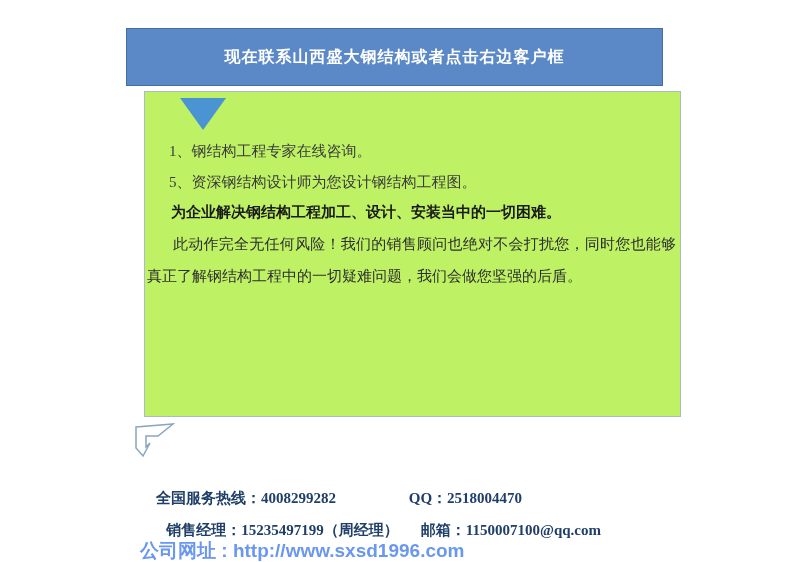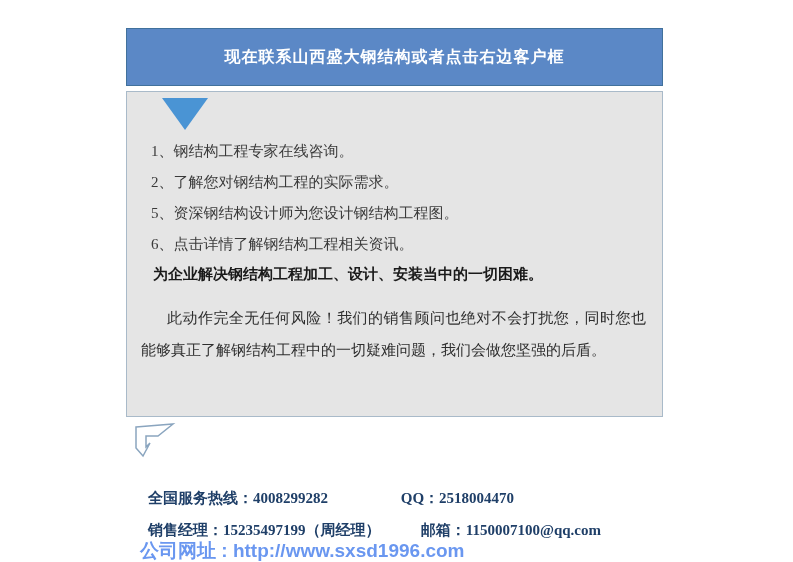--- a/index.html
+++ b/index.html
@@ -14,61 +14,61 @@
   
   .banner{
     position:absolute;left:126px;top:28px;width:537px;height:58px;
     box-sizing:border-box;
     background:#5b88c6;border:1px solid #41719c;
     display:flex;align-items:center;justify-content:center;
     color:#ffffff;font-size:16px;font-weight:bold;letter-spacing:1px;
   }
   
   .content-box{
-    position:absolute;left:126px;top:91px;width:537px;height:326px;
+    position:absolute;left:144px;top:91px;width:537px;height:326px;
     box-sizing:border-box;
-    background:#e5e5e5;border:1px solid #a9bac9;
+    background:#bef264;border:1px solid #a9bac9;
   }
   .down-triangle{
     position:absolute;left:35px;top:6px;
     width:0;height:0;
     border-left:23px solid transparent;
     border-right:23px solid transparent;
     border-top:32px solid #4a94d4;
   }
   .steps{
     list-style:none;margin:0;padding:44px 6px 0 24px;
     font-size:15px;color:#3a3a3a;
   }
   .steps li{line-height:31px;white-space:nowrap;}
   .headline{
     margin:0;padding:0 4px 0 26px;
     font-size:15px;font-weight:bold;color:#1a1a1a;line-height:31px;
     white-space:nowrap;
     font-family:Liberation Mono, monospace;
   }
   .paragraph{
-    margin:12px;padding:0 4px 0 2px;
+    margin:0;padding:0 4px 0 2px;
     font-size:15px;color:#2e2e2e;line-height:31.5px;
     text-indent:26px;text-align:justify;
   }
   
   .flag-wrap{position:absolute;left:126px;top:420px;width:50px;height:40px;}
   
   .contact-intro{
     position:absolute;left:148px;top:456px;
     font-size:15px;font-weight:bold;color:#cc3333;white-space:nowrap;
   }
-  .contact-row1{position:absolute;left:148px;top:489px;}
+  .contact-row1{position:absolute;left:156px;top:489px;}
   .contact-row2{position:absolute;left:148px;top:521px;}
   .contact-row1,.contact-row2{
     font-size:15px;font-weight:bold;color:#1f3f68;white-space:nowrap;
   }
   .cell-wide1{display:inline-block;width:249px;}
-  .cell-wide2{display:inline-block;width:269px;}
+  .cell-wide2{display:inline-block;width:269px;text-align:center;}
   .website-line{
     position:absolute;left:140px;top:538px;
     font-family:"Liberation Sans","DejaVu Sans",sans-serif;
     font-size:19px;font-weight:bold;color:#6a97f0;white-space:nowrap;
     text-decoration:none;cursor:pointer;
   }
 </style>
 </head>
 <body>
 
@@ -76,23 +76,21 @@
 
   <div class="banner">
     <span>现在联系山西盛大钢结构或者点击右边客户框</span>
   </div>
 
   <div class="content-box">
     <div class="down-triangle"></div>
 
     <ul class="steps">
       <li>1、钢结构工程专家在线咨询。</li>
-      <li>2、了解您对钢结构工程的实际需求。</li>
       <li>5、资深钢结构设计师为您设计钢结构工程图。</li>
-      <li>6、点击详情了解钢结构工程相关资讯。</li>
     </ul>
 
     <p class="headline">为企业解决钢结构工程加工、设计、安装当中的一切困难。</p>
 
     <p class="paragraph">此动作完全无任何风险！我们的销售顾问也绝对不会打扰您，同时您也能够真正了解钢结构工程中的一切疑难问题，我们会做您坚强的后盾。</p>
   </div>
 
   <div class="flag-wrap">
     <svg width="50" height="40" viewBox="0 0 50 40">
       <path d="M10,7 L47,4 L32,16 L20,16 L20,27 L24,23 L17,36 L10,28 Z" fill="#ffffff" stroke="#8aa5bf" stroke-width="1.5" stroke-linejoin="miter"></path>

